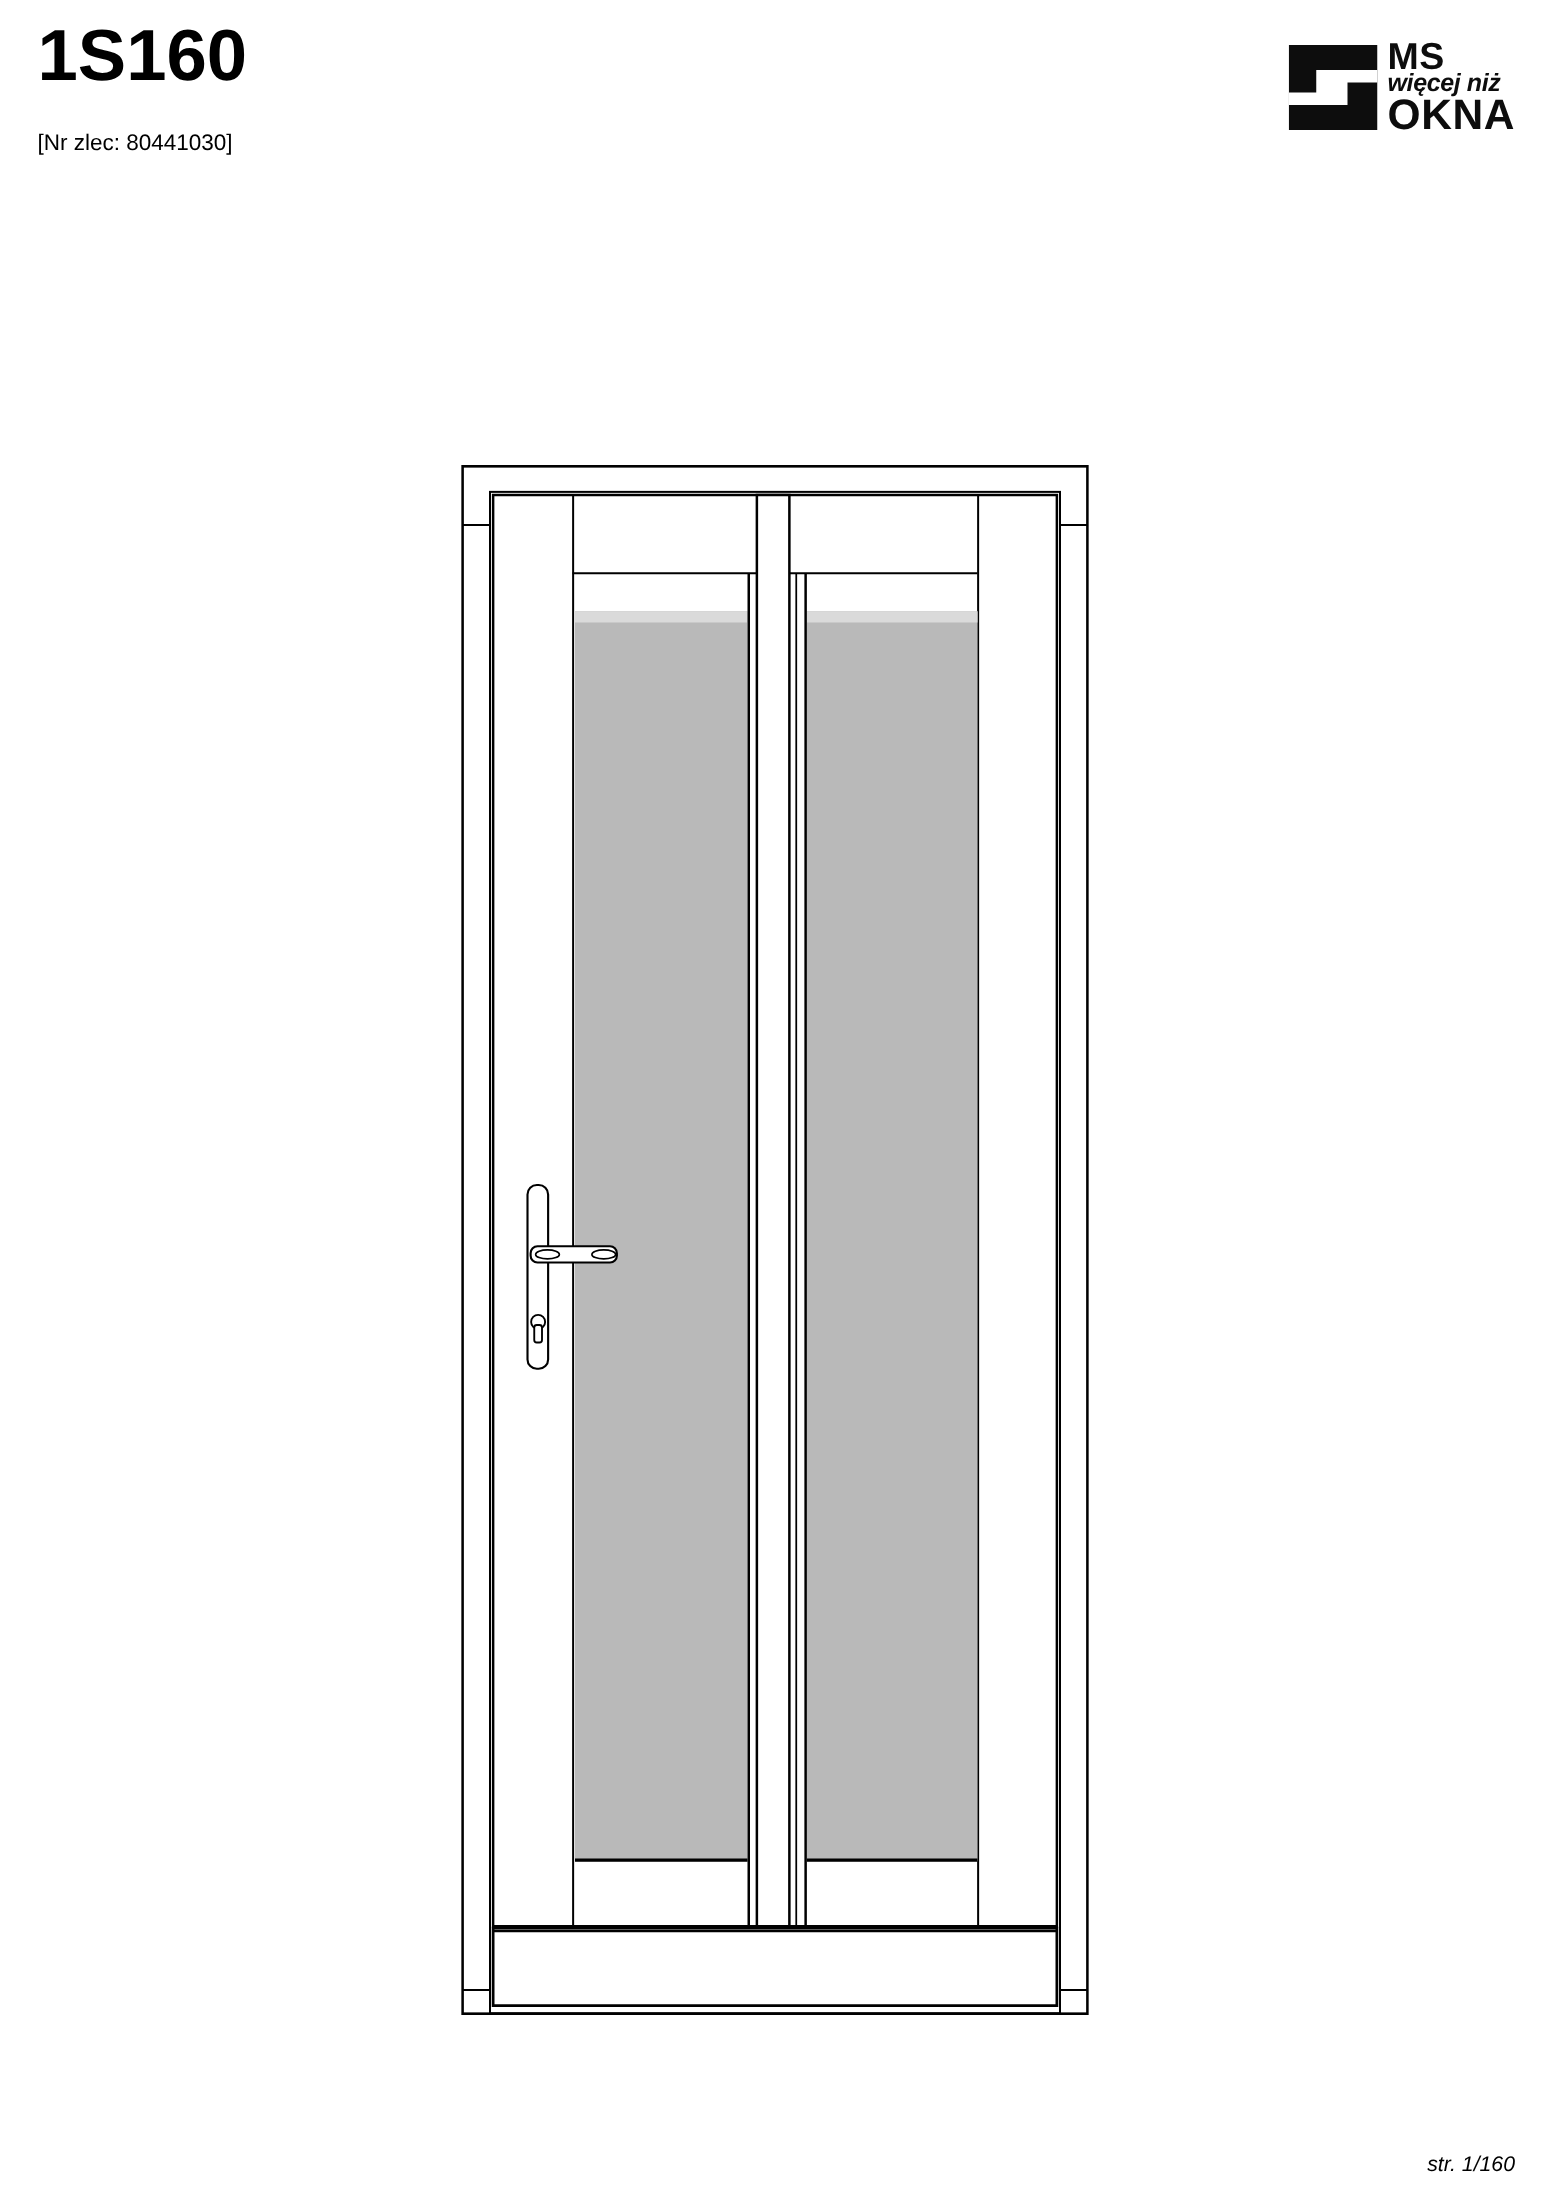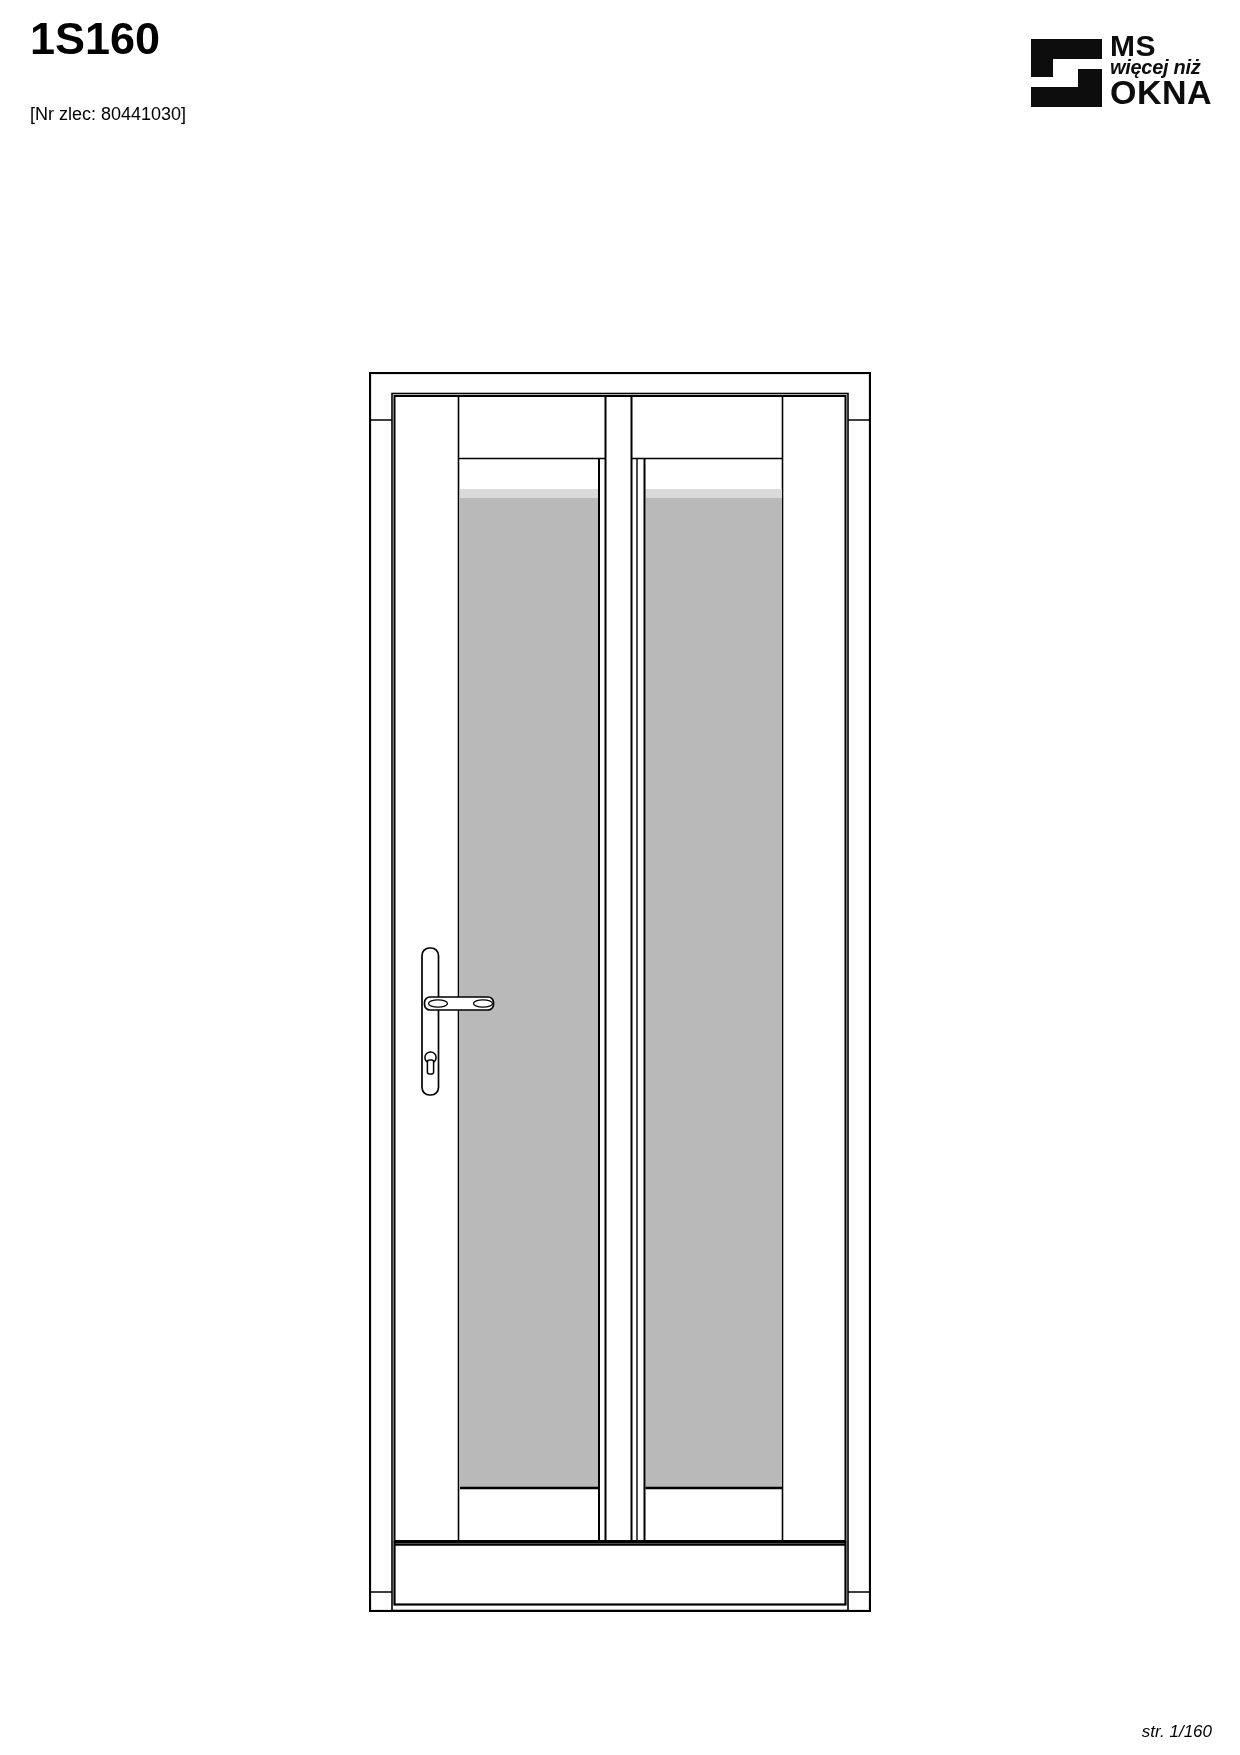--- a/index.html
+++ b/index.html
@@ -12,39 +12,39 @@
     position: relative;
     width: 1240px;
     height: 1755px;
     background: #ffffff;
     overflow: hidden;
   }
   .doc-title {
     position: absolute;
     left: 30px;
     top: 16px;
-    font-size: 45px;
+    font-size: 58px;
     font-weight: bold;
     color: #000;
     letter-spacing: 0px;
     line-height: 1.0;
   }
   .order-ref {
     position: absolute;
     left: 30px;
     top: 104px;
     font-size: 18px;
     color: #000;
   }
   .brand {
     position: absolute;
     left: 1031px;
     top: 33px;
     display: flex;
-    align-items: flex-end;
+    align-items: center;
   }
   .brand-mark {
     width: 71px;
     height: 68px;
     flex: 0 0 auto;
   }
   .brand-text {
     margin-left: 8px;
     color: #0d0d0d;
   }

